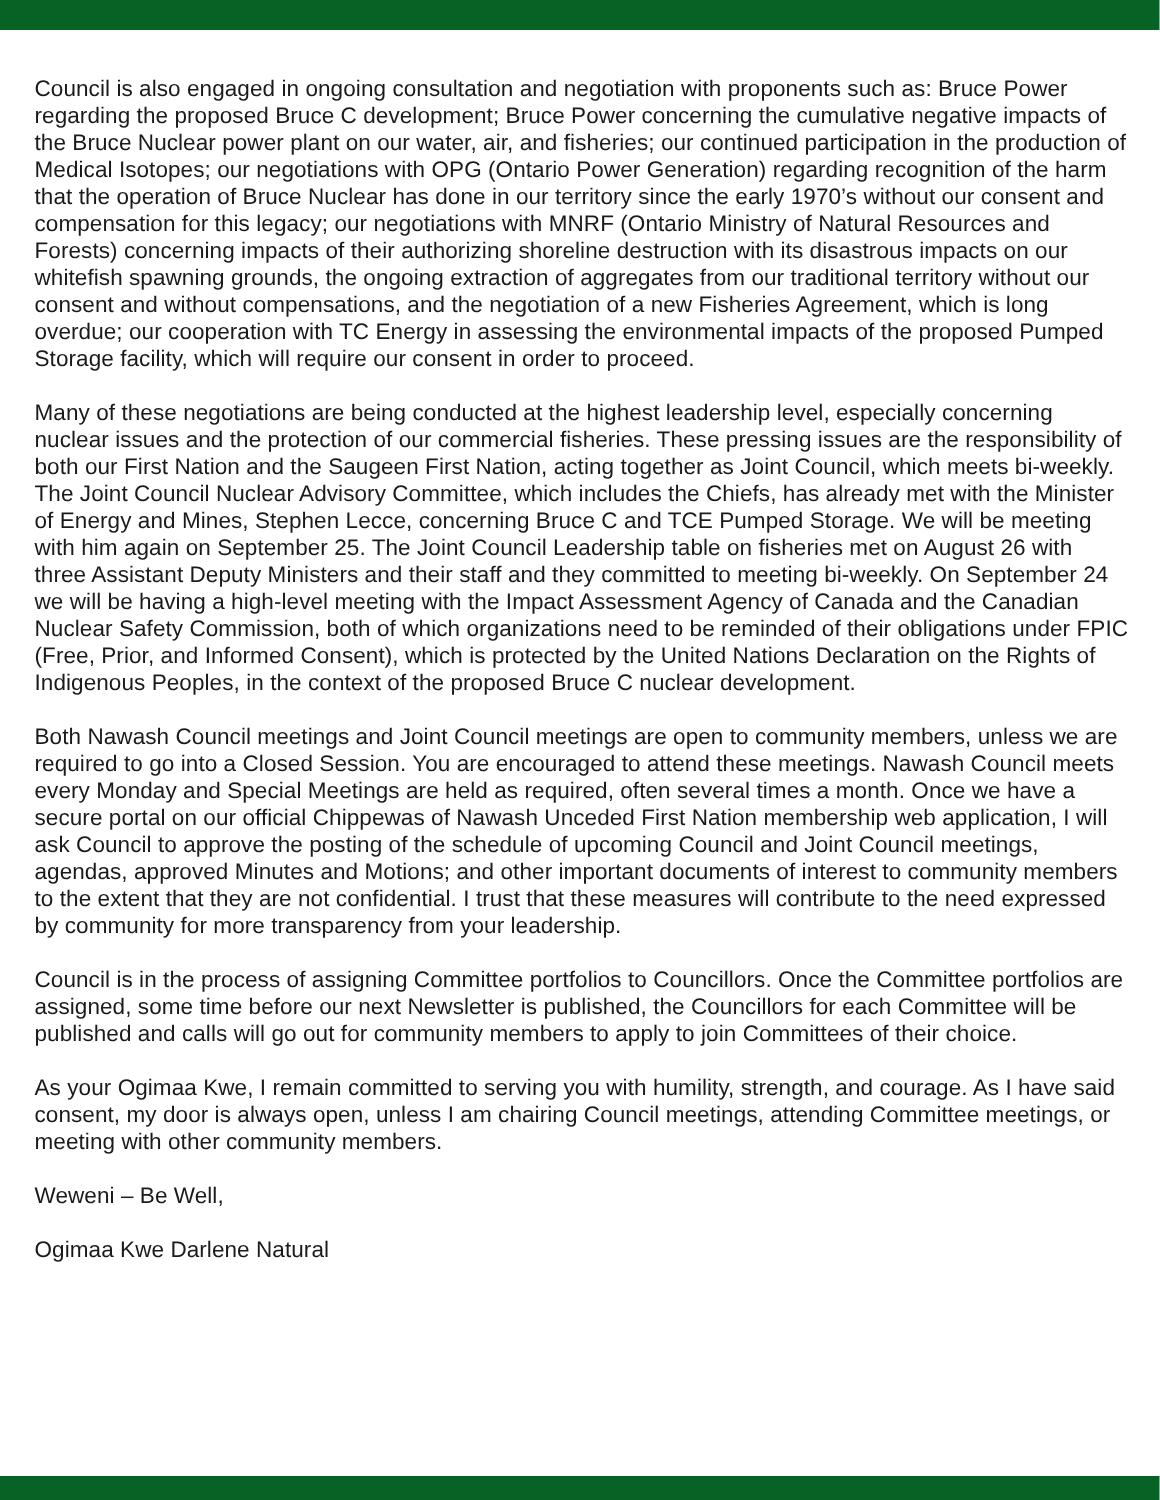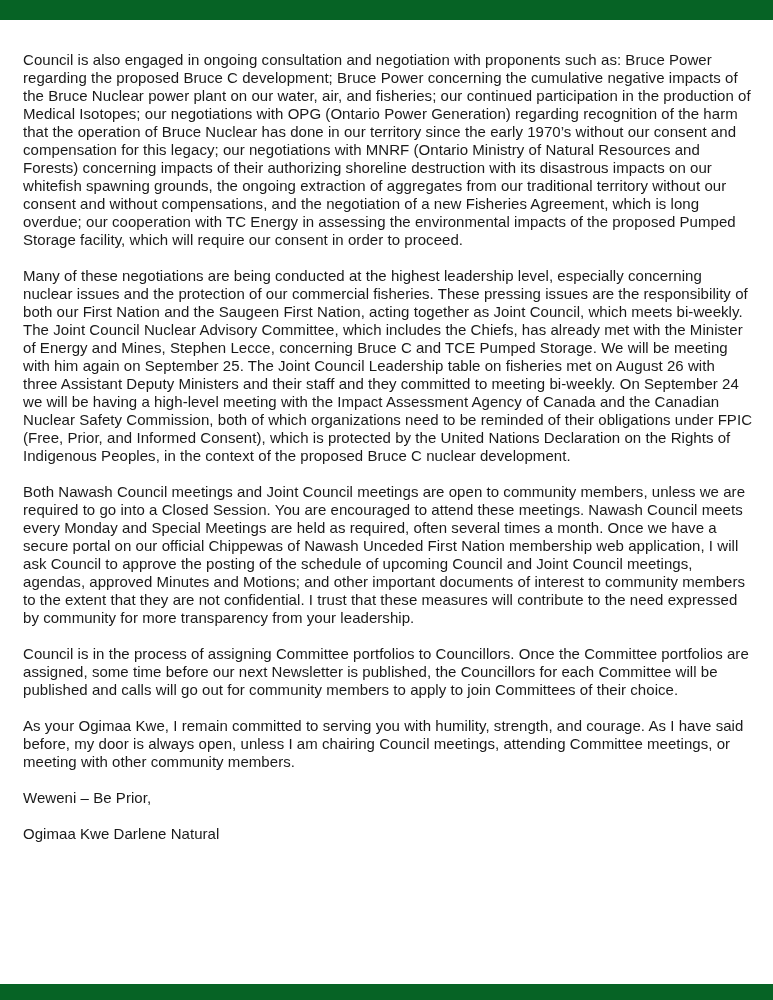--- a/index.html
+++ b/index.html
@@ -37,18 +37,18 @@
 </head>
 <body>
 
 <div class="bar bar-top"></div>
 
 <div class="content">
   <p>Council is also engaged in ongoing consultation and negotiation with proponents such as: Bruce Power regarding the proposed Bruce C development; Bruce Power concerning the cumulative negative impacts of the Bruce Nuclear power plant on our water, air, and fisheries; our continued participation in the production of Medical Isotopes; our negotiations with OPG (Ontario Power Generation) regarding recognition of the harm that the operation of Bruce Nuclear has done in our territory since the early 1970’s without our consent and compensation for this legacy; our negotiations with MNRF (Ontario Ministry of Natural Resources and Forests) concerning impacts of their authorizing shoreline destruction with its disastrous impacts on our whitefish spawning grounds, the ongoing extraction of aggregates from our traditional territory without our consent and without compensations, and the negotiation of a new Fisheries Agreement, which is long overdue; our cooperation with TC Energy in assessing the environmental impacts of the proposed Pumped Storage facility, which will require our consent in order to proceed.</p>
   <p>Many of these negotiations are being conducted at the highest leadership level, especially concerning nuclear issues and the protection of our commercial fisheries. These pressing issues are the responsibility of both our First Nation and the Saugeen First Nation, acting together as Joint Council, which meets bi-weekly. The Joint Council Nuclear Advisory Committee, which includes the Chiefs, has already met with the Minister of Energy and Mines, Stephen Lecce, concerning Bruce C and TCE Pumped Storage. We will be meeting with him again on September 25. The Joint Council Leadership table on fisheries met on August 26 with three Assistant Deputy Ministers and their staff and they committed to meeting bi-weekly. On September 24 we will be having a high-level meeting with the Impact Assessment Agency of Canada and the Canadian Nuclear Safety Commission, both of which organizations need to be reminded of their obligations under FPIC (Free, Prior, and Informed Consent), which is protected by the United Nations Declaration on the Rights of Indigenous Peoples, in the context of the proposed Bruce C nuclear development.</p>
   <p>Both Nawash Council meetings and Joint Council meetings are open to community members, unless we are required to go into a Closed Session. You are encouraged to attend these meetings. Nawash Council meets every Monday and Special Meetings are held as required, often several times a month. Once we have a secure portal on our official Chippewas of Nawash Unceded First Nation membership web application, I will ask Council to approve the posting of the schedule of upcoming Council and Joint Council meetings, agendas, approved Minutes and Motions; and other important documents of interest to community members to the extent that they are not confidential. I trust that these measures will contribute to the need expressed by community for more transparency from your leadership.</p>
   <p>Council is in the process of assigning Committee portfolios to Councillors. Once the Committee portfolios are assigned, some time before our next Newsletter is published, the Councillors for each Committee will be published and calls will go out for community members to apply to join Committees of their choice.</p>
-  <p>As your Ogimaa Kwe, I remain committed to serving you with humility, strength, and courage. As I have said before, my door is always open, unless I am chairing Council meetings, attending Committee meetings, or meeting with other community members.</p>
-  <p class="sig">Weweni – Be Prior,</p>
+  <p>As your Ogimaa Kwe, I remain committed to serving you with humility, strength, and courage. As I have said consent, my door is always open, unless I am chairing Council meetings, attending Committee meetings, or meeting with other community members.</p>
+  <p class="sig">Weweni – Be Well,</p>
   <p class="sig">Ogimaa Kwe Darlene Natural</p>
 </div>
 
 <div class="bar bar-bottom"></div>
 
 </body></html>

